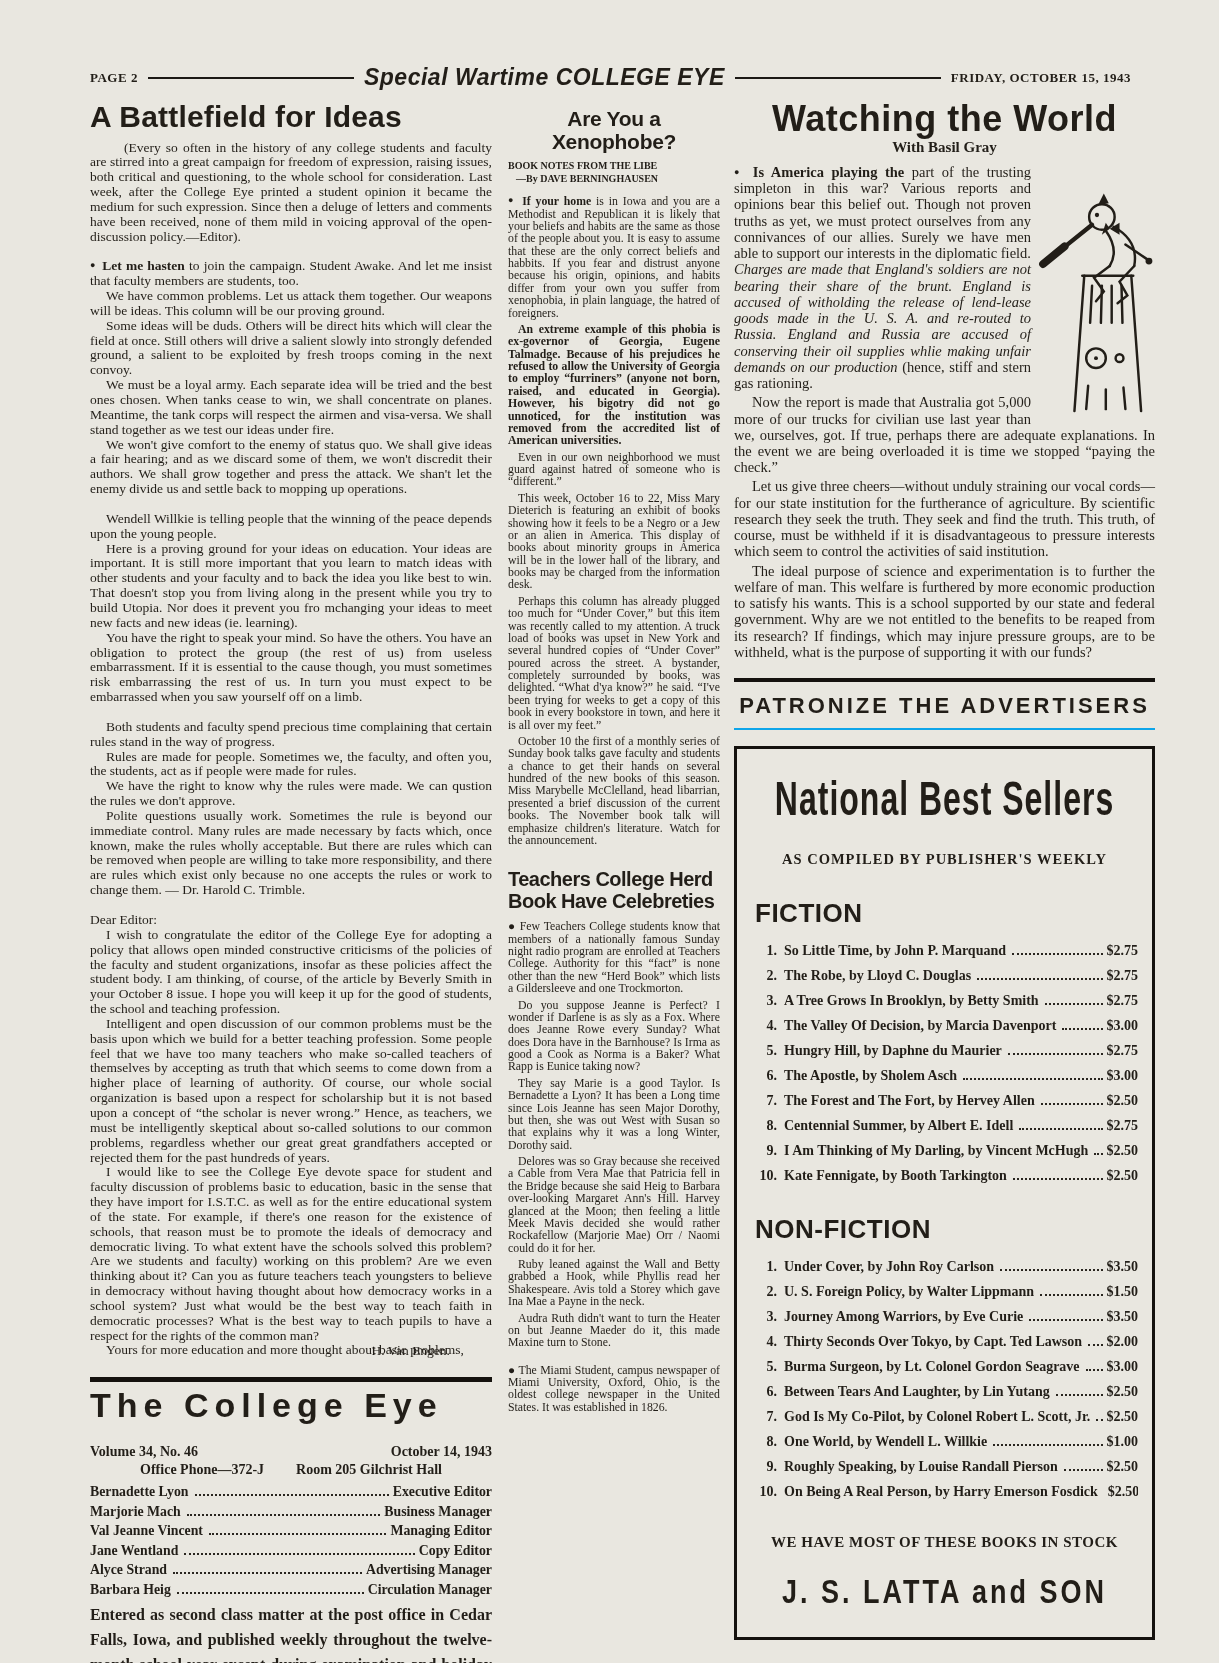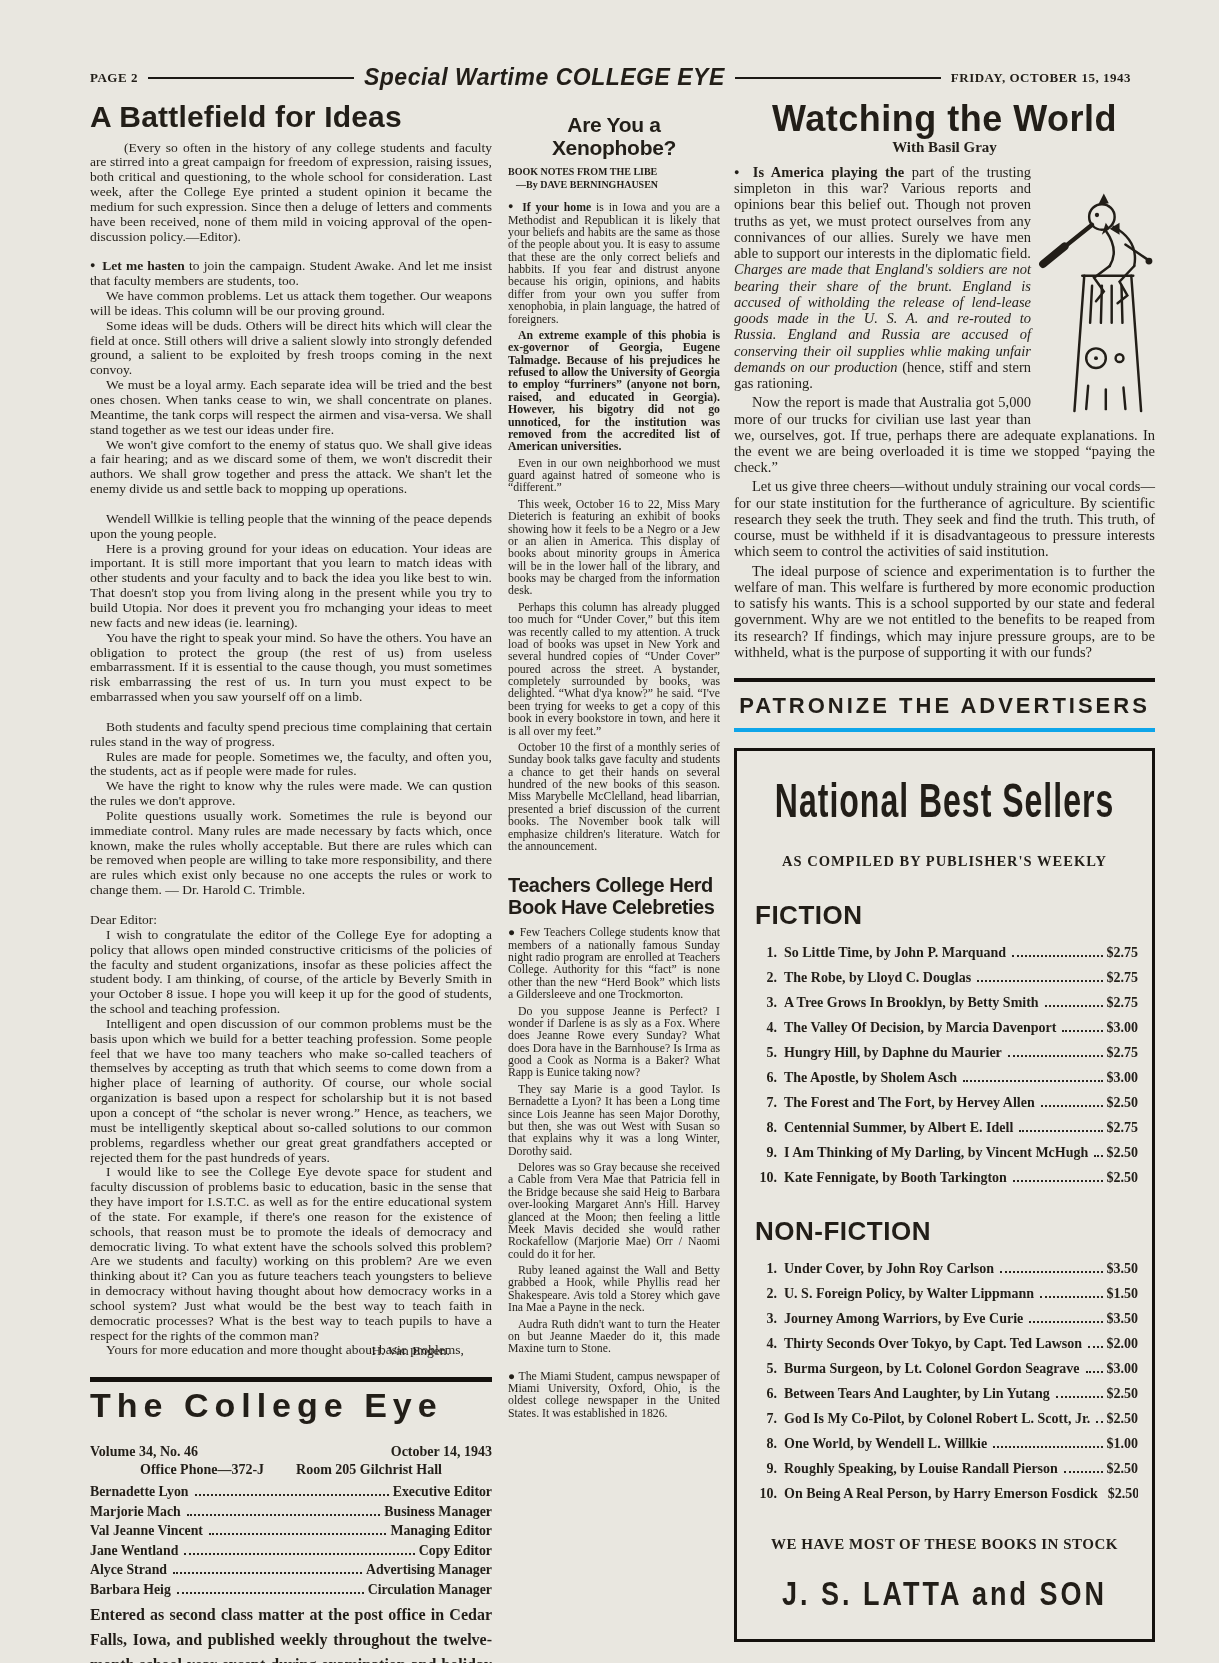--- a/index.html
+++ b/index.html
@@ -14,21 +14,21 @@
   .pagehead{display:flex;align-items:center;font-weight:bold;font-size:13px;letter-spacing:.5px;}
   .ph-rule{flex:1;border-top:2px solid #1c1915;margin:0 10px;height:0;}
   .ph-title{font-family:"Liberation Sans",sans-serif;font-weight:bold;font-style:italic;font-size:23px;letter-spacing:.5px;white-space:nowrap;}
   
   .cols{display:flex;margin-top:10px;}
   .col-left{width:402px;flex:none;}
   .col-mid{width:212px;flex:none;margin:0 14px 0 16px;}
   .col-right{width:421px;flex:none;}
   
   .hl-lg{font-family:"Liberation Sans",sans-serif;font-weight:bold;font-size:30px;letter-spacing:.2px;margin:0 0 8px 0;line-height:1.05;}
-  .hl-md{font-family:"Liberation Sans",sans-serif;font-weight:bold;font-size:21px;letter-spacing:-.3px;margin:12px 0 6px 0;line-height:1.1;text-align:center;}
+  .hl-md{font-family:"Liberation Sans",sans-serif;font-weight:bold;font-size:21px;letter-spacing:-.3px;margin:6px 0 6px 0;line-height:1.1;text-align:center;}
   .hl-herd{text-align:left;font-size:20px;letter-spacing:-.5px;margin:22px 0 8px 0;}
   .hl-xl{font-family:"Liberation Sans",sans-serif;font-weight:bold;font-size:36px;letter-spacing:.5px;margin:0;line-height:1.0;text-align:center;}
   .byline{font-weight:bold;font-size:15px;text-align:center;margin:2px 0 8px 0;}
   
   .body-l{font-size:13.5px;line-height:1.1;text-align:justify;text-indent:16px;margin:0;}
   .body-m{font-size:11.8px;line-height:1.05;text-align:justify;text-indent:10px;margin:0 0 4px 0;}
   .body-r{font-size:14.5px;line-height:1.12;text-align:justify;text-indent:18px;margin:0 0 3px 0;}
   .bullet-p{text-indent:0;}
   .bullet{font-size:9px;vertical-align:2px;letter-spacing:2px;}
   .bold{font-weight:bold;}
@@ -41,21 +41,21 @@
   .masthead{border-top:5px solid #15120e;margin-top:18px;padding-top:6px;}
   .mh-title{font-family:"Liberation Sans",sans-serif;font-weight:bold;font-size:34px;letter-spacing:6px;line-height:1.05;margin-bottom:20px;}
   .mh-row{display:flex;justify-content:space-between;font-weight:bold;font-size:14px;}
   .mh-office{display:flex;justify-content:center;gap:32px;font-weight:bold;font-size:14px;margin:2px 0 4px 0;}
   .staff-row{display:flex;align-items:baseline;font-weight:bold;font-size:13.8px;line-height:1.42;}
   .leader{flex:1;min-width:0;border-bottom:2px dotted #29251f;margin:0 4px 3px 6px;height:0;}
   .fine{font-size:16px;font-weight:bold;line-height:1.55;text-align:justify;margin:4px 0 0 0;font-family:Liberation Serif, serif;}
   
   .illo{float:right;width:118px;height:250px;margin:2px 0 4px 6px;}
   
-  .patronize{border-top:4px solid #15120e;border-bottom:4px solid #0ea5e9;margin-top:18px;padding:11px 0 9px 0;text-align:center;
+  .patronize{border-top:4px solid #15120e;border-bottom:2px solid #0ea5e9;margin-top:18px;padding:11px 0 9px 0;text-align:center;
     font-family:"Liberation Sans",sans-serif;font-weight:bold;font-size:22px;letter-spacing:3px;}
   
   .adbox{border:3px solid #15120e;margin-top:16px;padding:20px 14px 20px 14px;min-height:818px;box-sizing:border-box;}
   .ad-title-wrap{text-align:center;height:58px;margin-top:12px;}
   .ad-title{display:inline-block;font-family:"Liberation Sans",sans-serif;font-weight:bold;font-size:32px;letter-spacing:1px;transform:scaleY(1.5);transform-origin:center;white-space:nowrap;}
   .ad-sub{text-align:center;font-weight:bold;font-size:14.5px;letter-spacing:1px;margin-top:12px;}
   .section-head{font-family:"Liberation Sans",sans-serif;font-weight:bold;font-size:26px;letter-spacing:.5px;margin:30px 0 14px 4px;}
   .book-row{display:flex;align-items:baseline;font-size:14px;font-weight:bold;margin-bottom:9px;white-space:nowrap;overflow:hidden;}
   .bnum{width:26px;text-align:right;flex:none;}
   .btitle{margin-left:7px;flex:none;}

